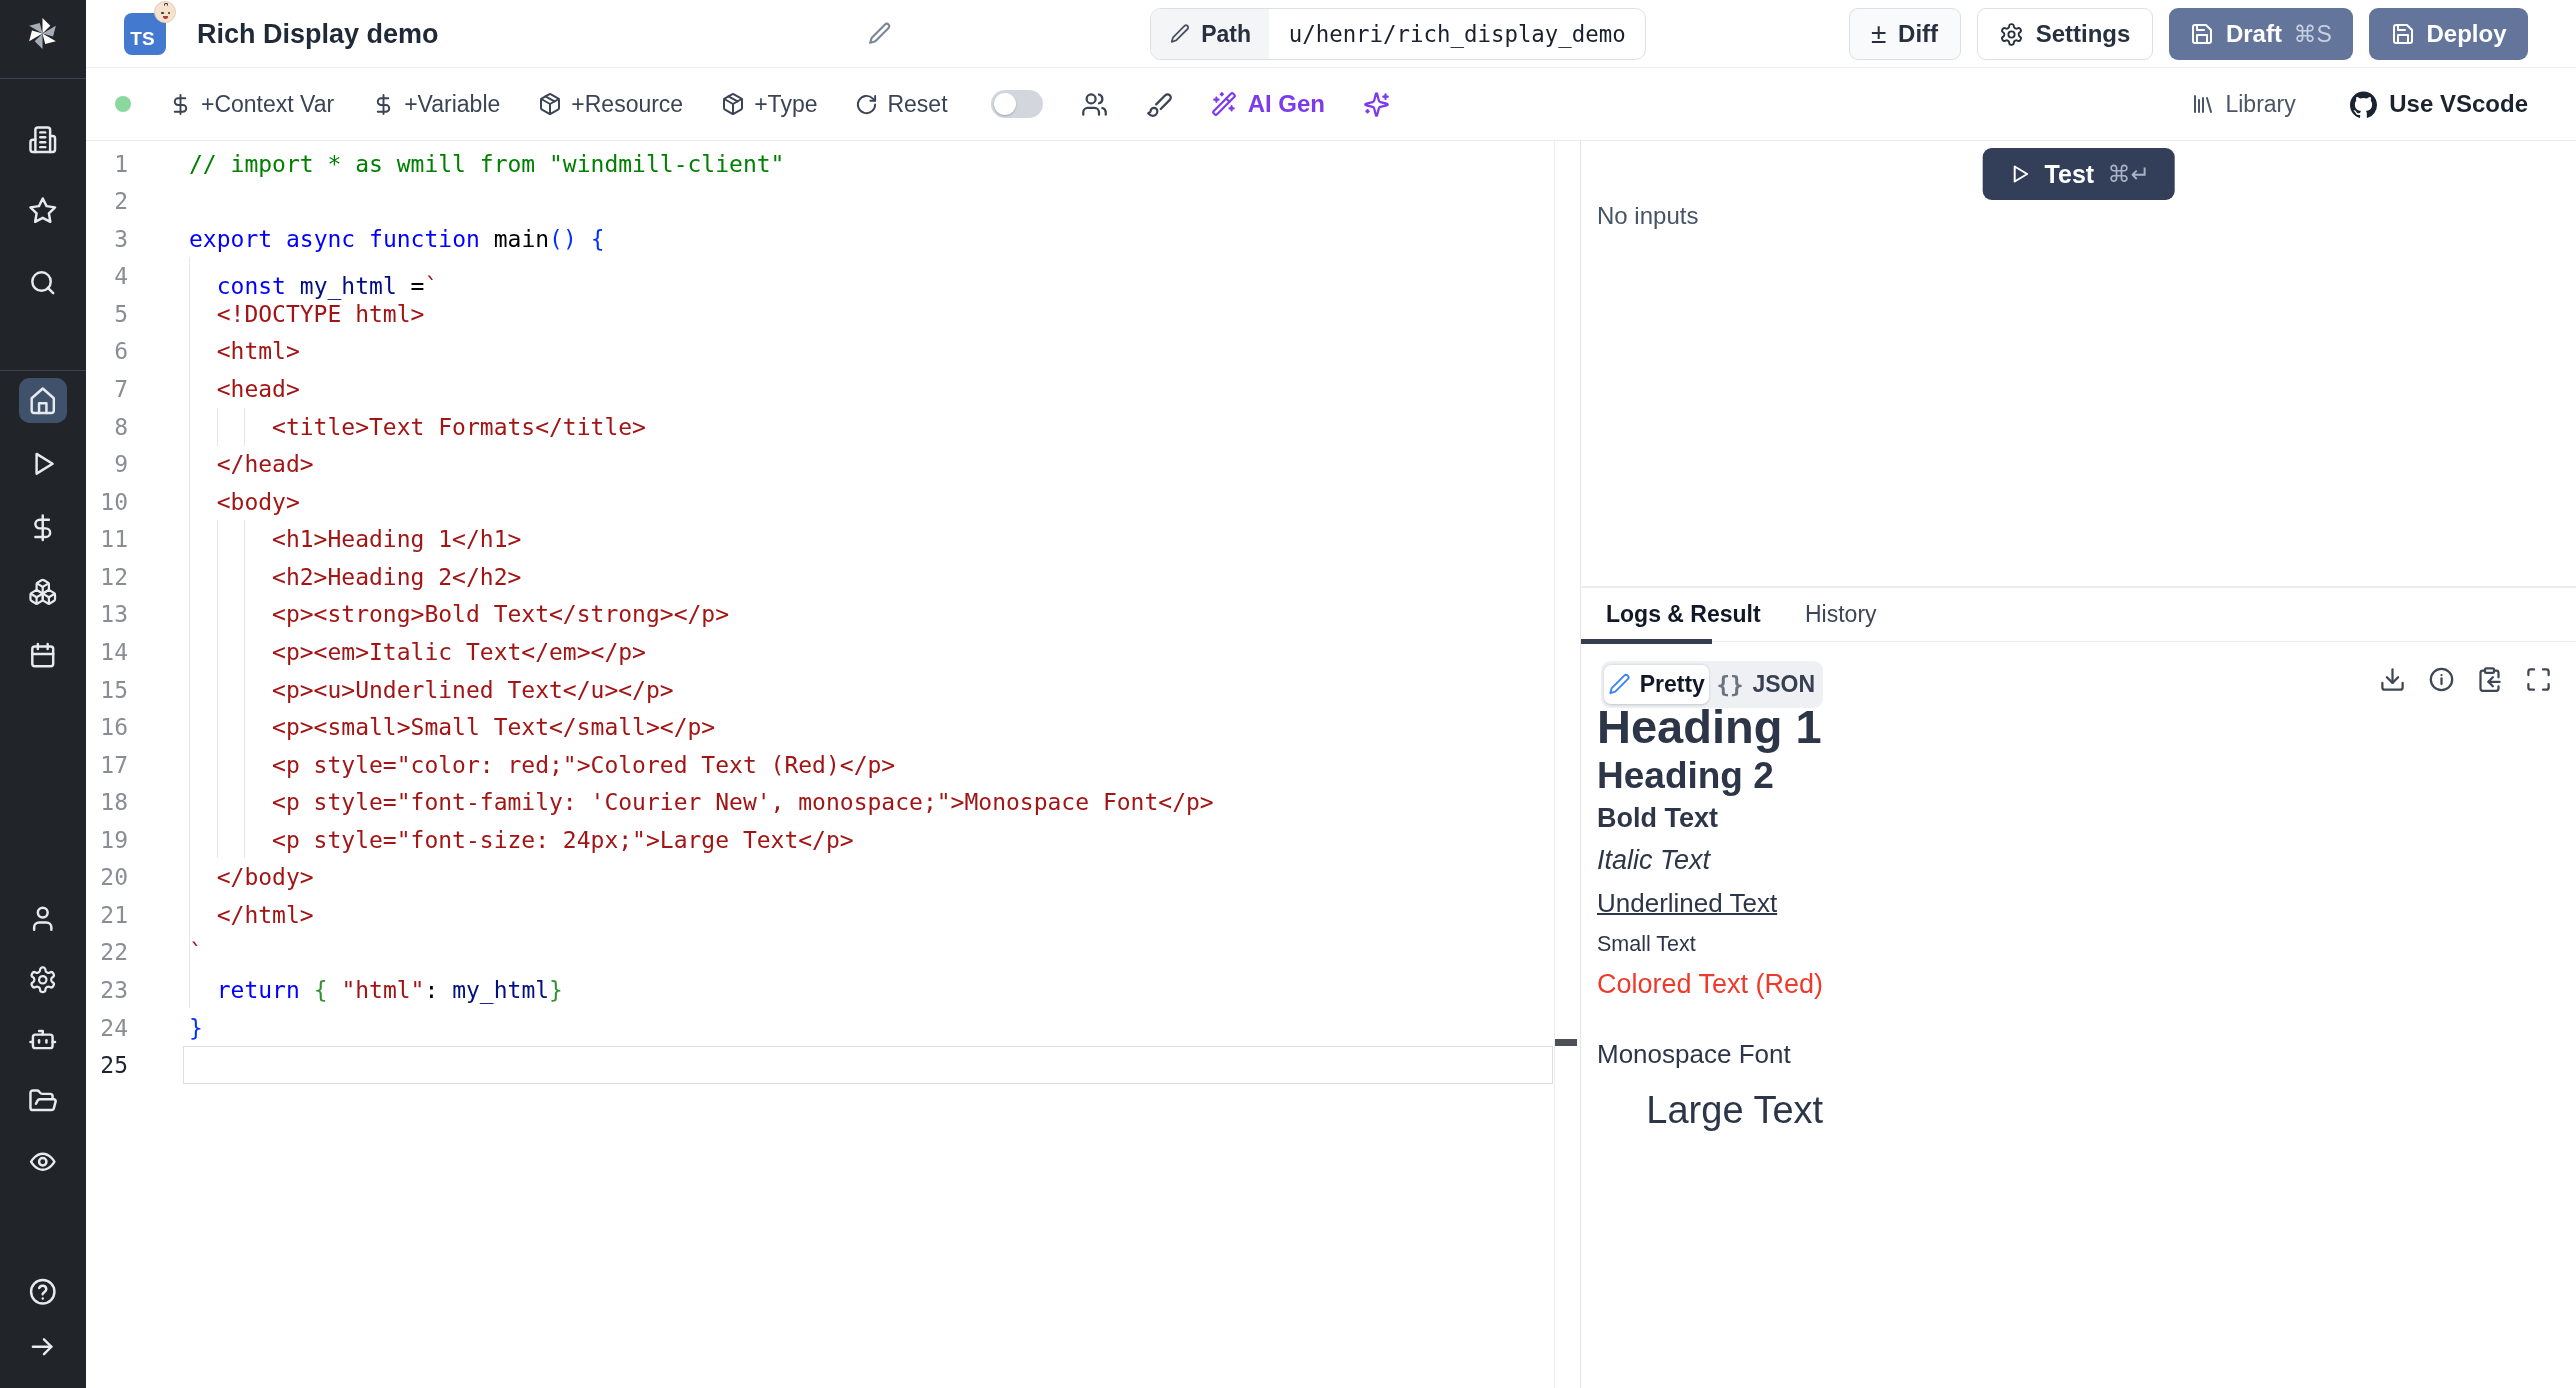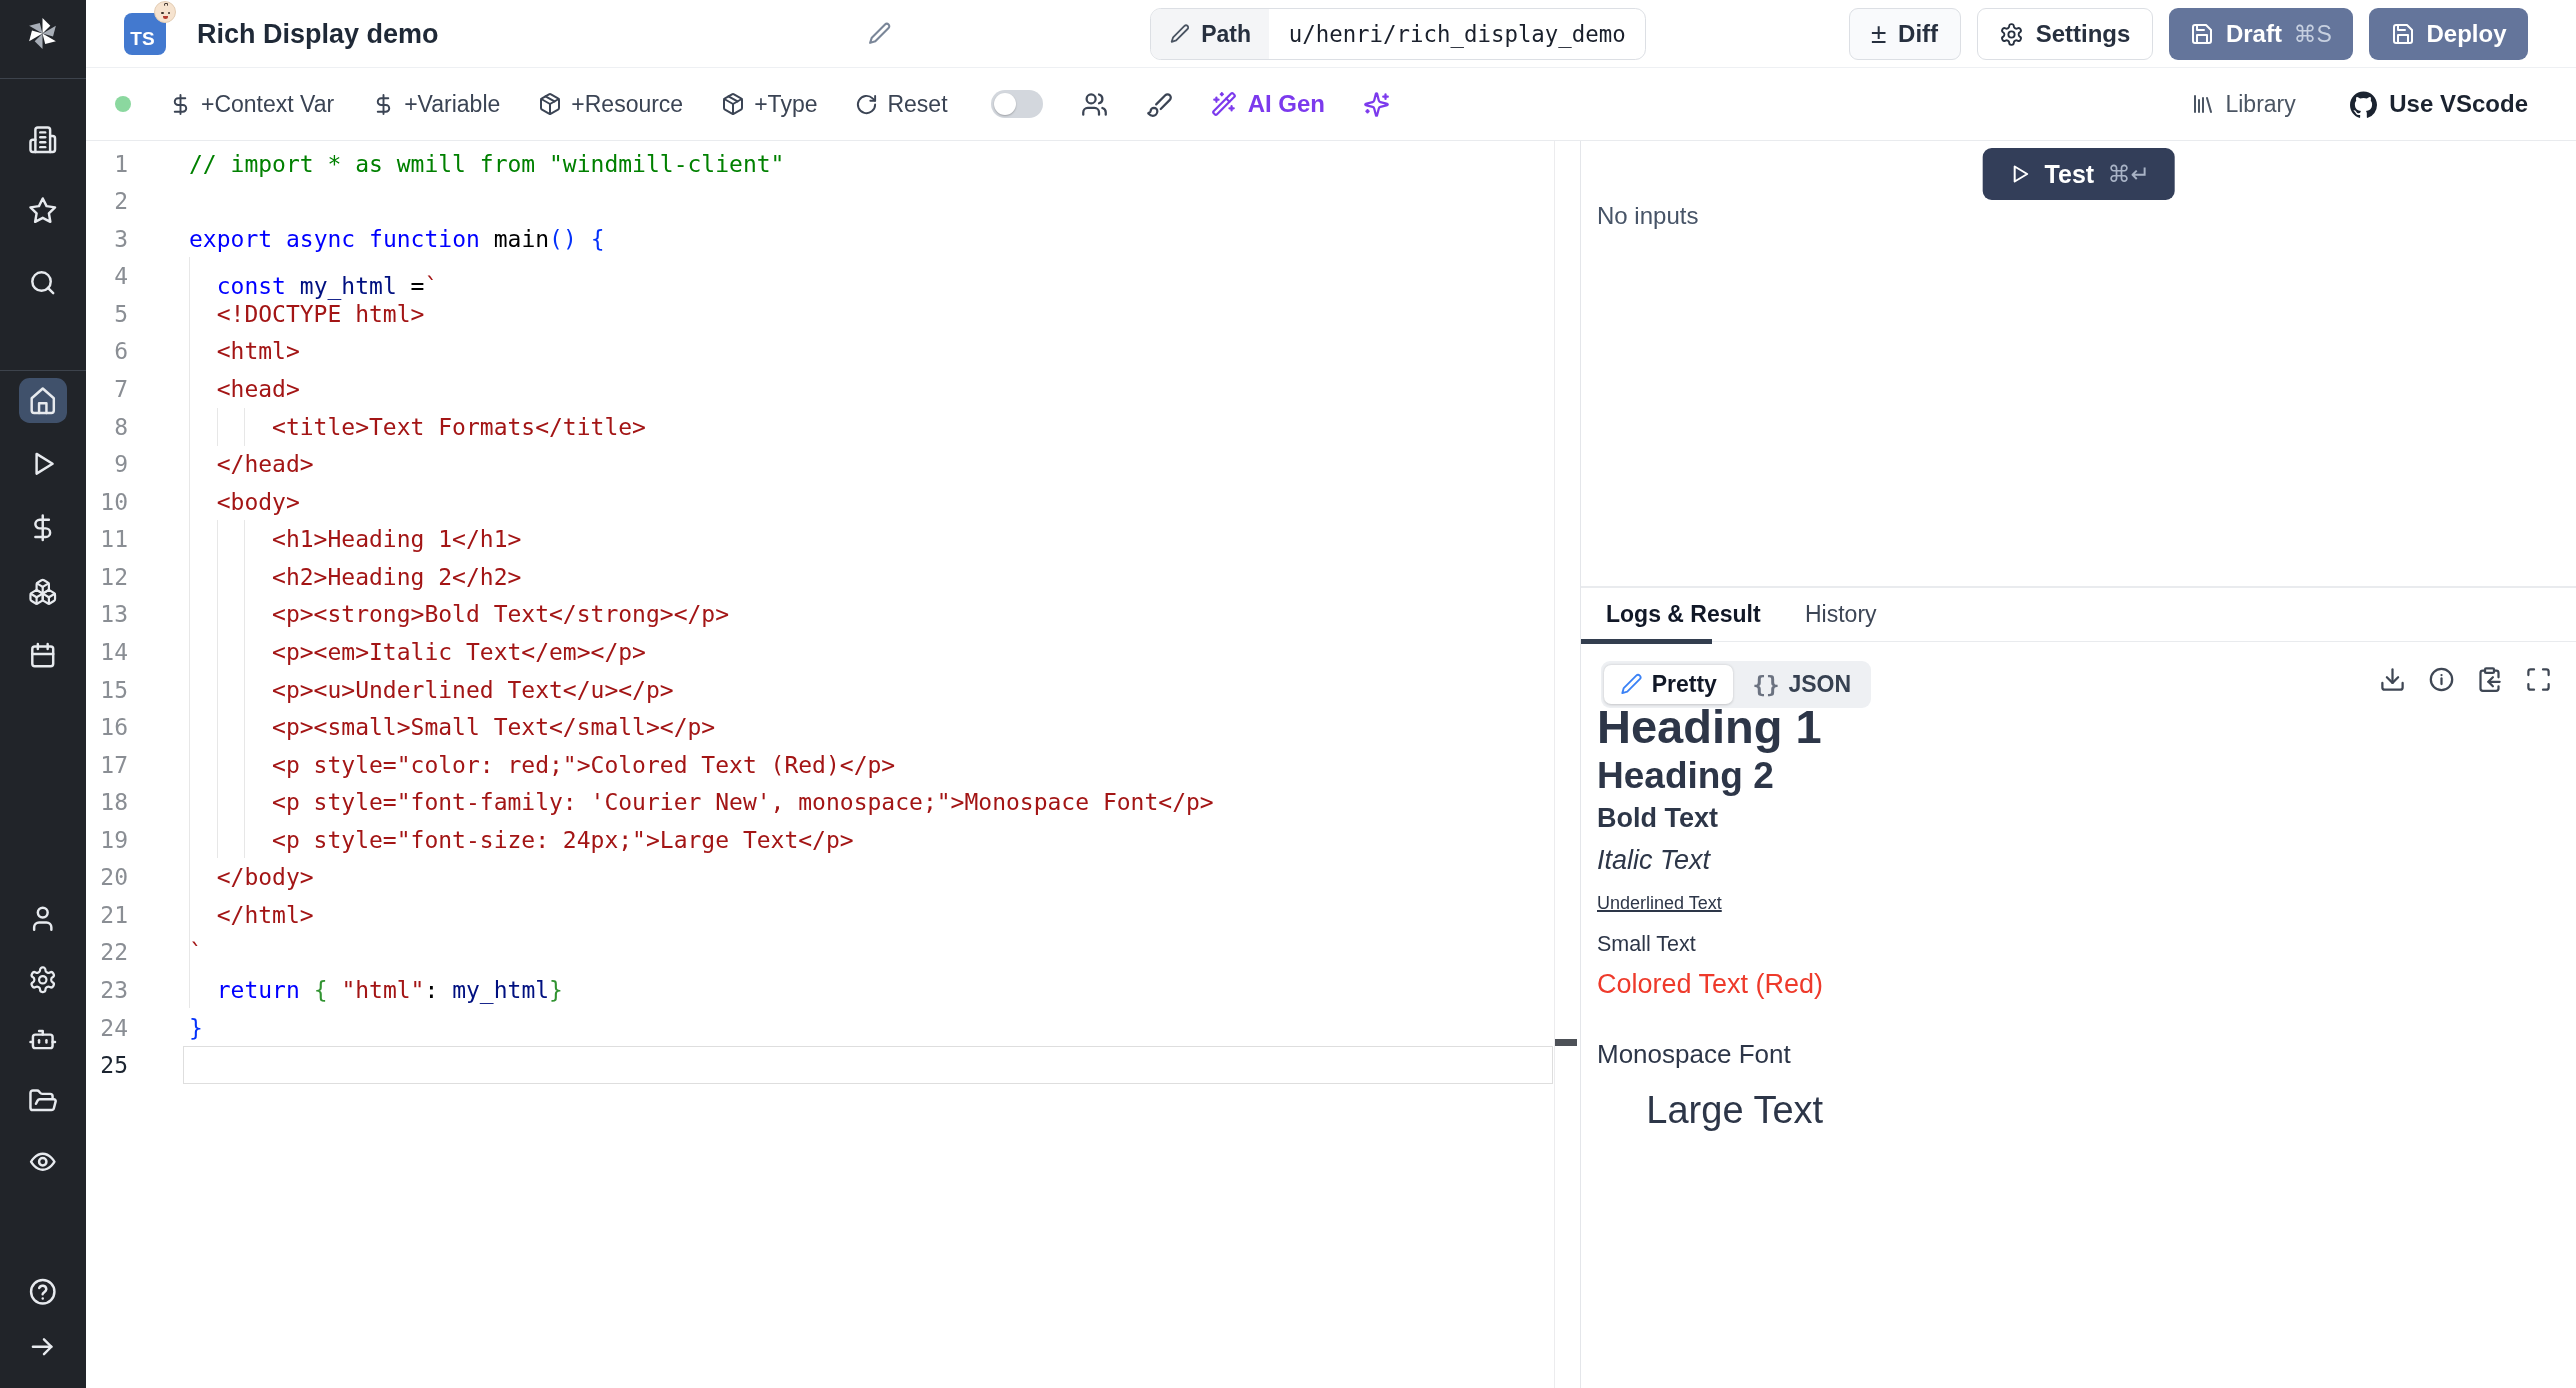--- a/index.html
+++ b/index.html
@@ -84,32 +84,32 @@
   .test-btn .shortcut { color:#a9b3c6; font-weight:500; font-size:23px; }
   .no-inputs { position:absolute; left:16px; top:61px; font-size:24px; color:#475467; }
   .rp-divider { position:absolute; left:0; right:0; top:445px; height:1.8px; background:#e9ebee; }
   .tabs { position:absolute; left:0; right:0; top:446px; height:55px; border-bottom:0.9px solid #e9ebee; }
   .tab { position:absolute; top:0; height:55px; line-height:54px; font-size:23px; }
   .tab.active { left:25px; font-weight:600; color:#111827; }
   .tab.idle { left:224px; font-weight:500; color:#3d4656;text-align:center; }
   .tab-underline { position:absolute; left:0; top:52px; width:131px; height:4.5px; background:#333e4f; }
   .viewbar { position:absolute; left:19.7px; top:520px; display:flex; }
   .pill { background:#eef0f3; border-radius:9px; padding:3.6px; display:flex; gap:3.6px; height:47px; }
-  .seg { display:flex; align-items:center; gap:9px; padding:0 16px; font-size:23px; font-weight:600; color:#374151; border-radius:7.2px; }
+  .seg { display:flex; align-items:center; gap:9px; padding:0 4px; font-size:23px; font-weight:600; color:#374151; border-radius:7.2px; }
   .seg.active { background:#fff; box-shadow:0 0.9px 2.7px rgba(0,0,0,.18); color:#111827; }
   .seg .braces { font-family:"DejaVu Sans Mono",monospace; color:#6b7280; font-size:22.4px; font-weight:700; }
   .seg svg { color:var(--accent-blue,#3b82f6); }
   .rtools { position:absolute; right:23px; top:524px; display:flex; gap:19.7px; color:#3f4754; }
   .rtools .ric { width:29px; height:29px; display:flex; align-items:center; justify-content:center; }
   .output { position:absolute; left:16px; top:560px; color:#2d3648; }
   .o-h1 { font-size:47px; font-weight:700; height:52px; line-height:52px; }
   .o-h2 { font-size:37px; font-weight:700; height:45px; line-height:45px; }
   .o-bold { font-size:27px; font-weight:700; height:41px; line-height:41px; }
   .o-italic { font-size:27px; font-style:italic; height:43px; line-height:43px; }
-  .o-underline { font-size:18px; text-decoration:underline; text-decoration-thickness:1.8px; height:43px; line-height:43px; }
+  .o-underline { font-size:26px; text-decoration:underline; text-decoration-thickness:1.8px; height:43px; line-height:43px; }
   .o-small { font-size:21.5px; height:39px; line-height:39px; }
   .o-red { font-size:27px; color:var(--result-red,#ee3a2b); height:41px; line-height:41px; }
   .o-mono { font-family:Liberation Sans, sans-serif; font-size:26px; height:43px; line-height:43px;margin-top:28px; }
   .o-large { font-size:38px; height:63px; line-height:68px;text-align:right; }
   svg { flex:none; }
 </style>
 </head>
 <body>
 
 <div class="sidebar">

